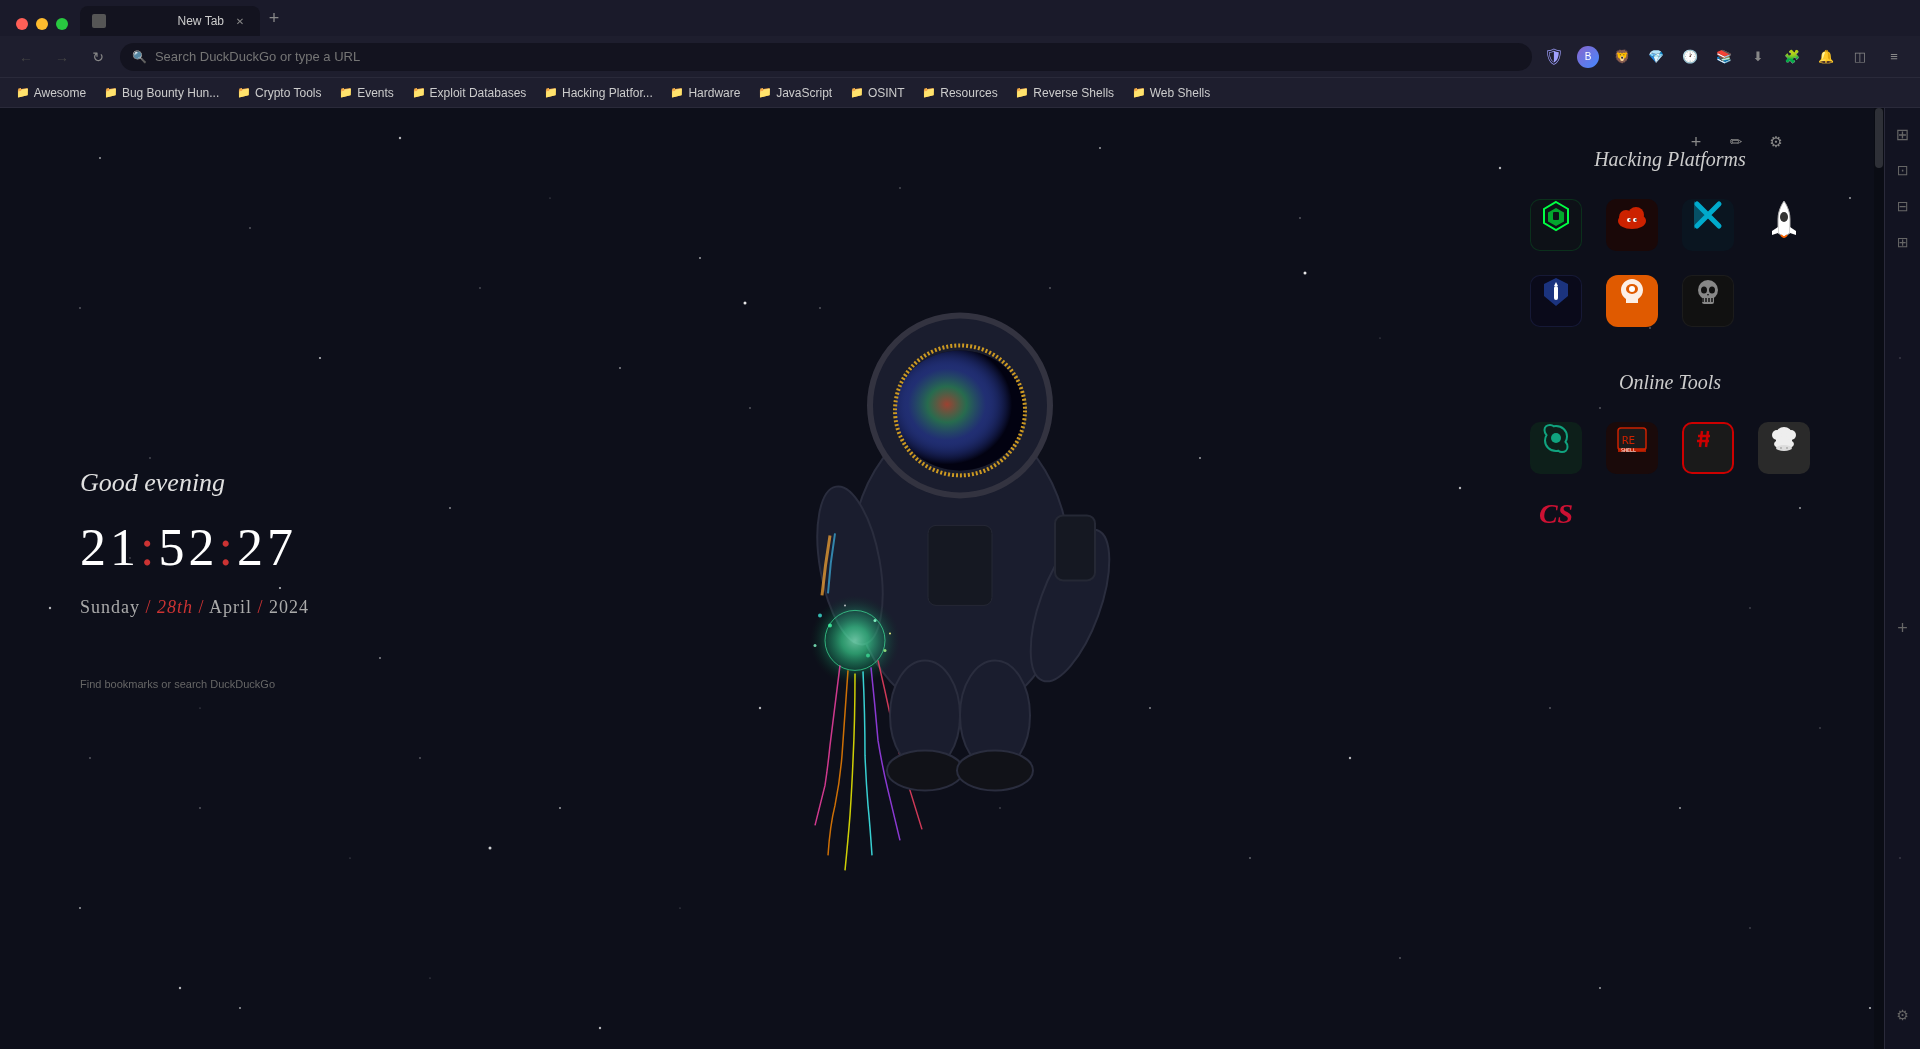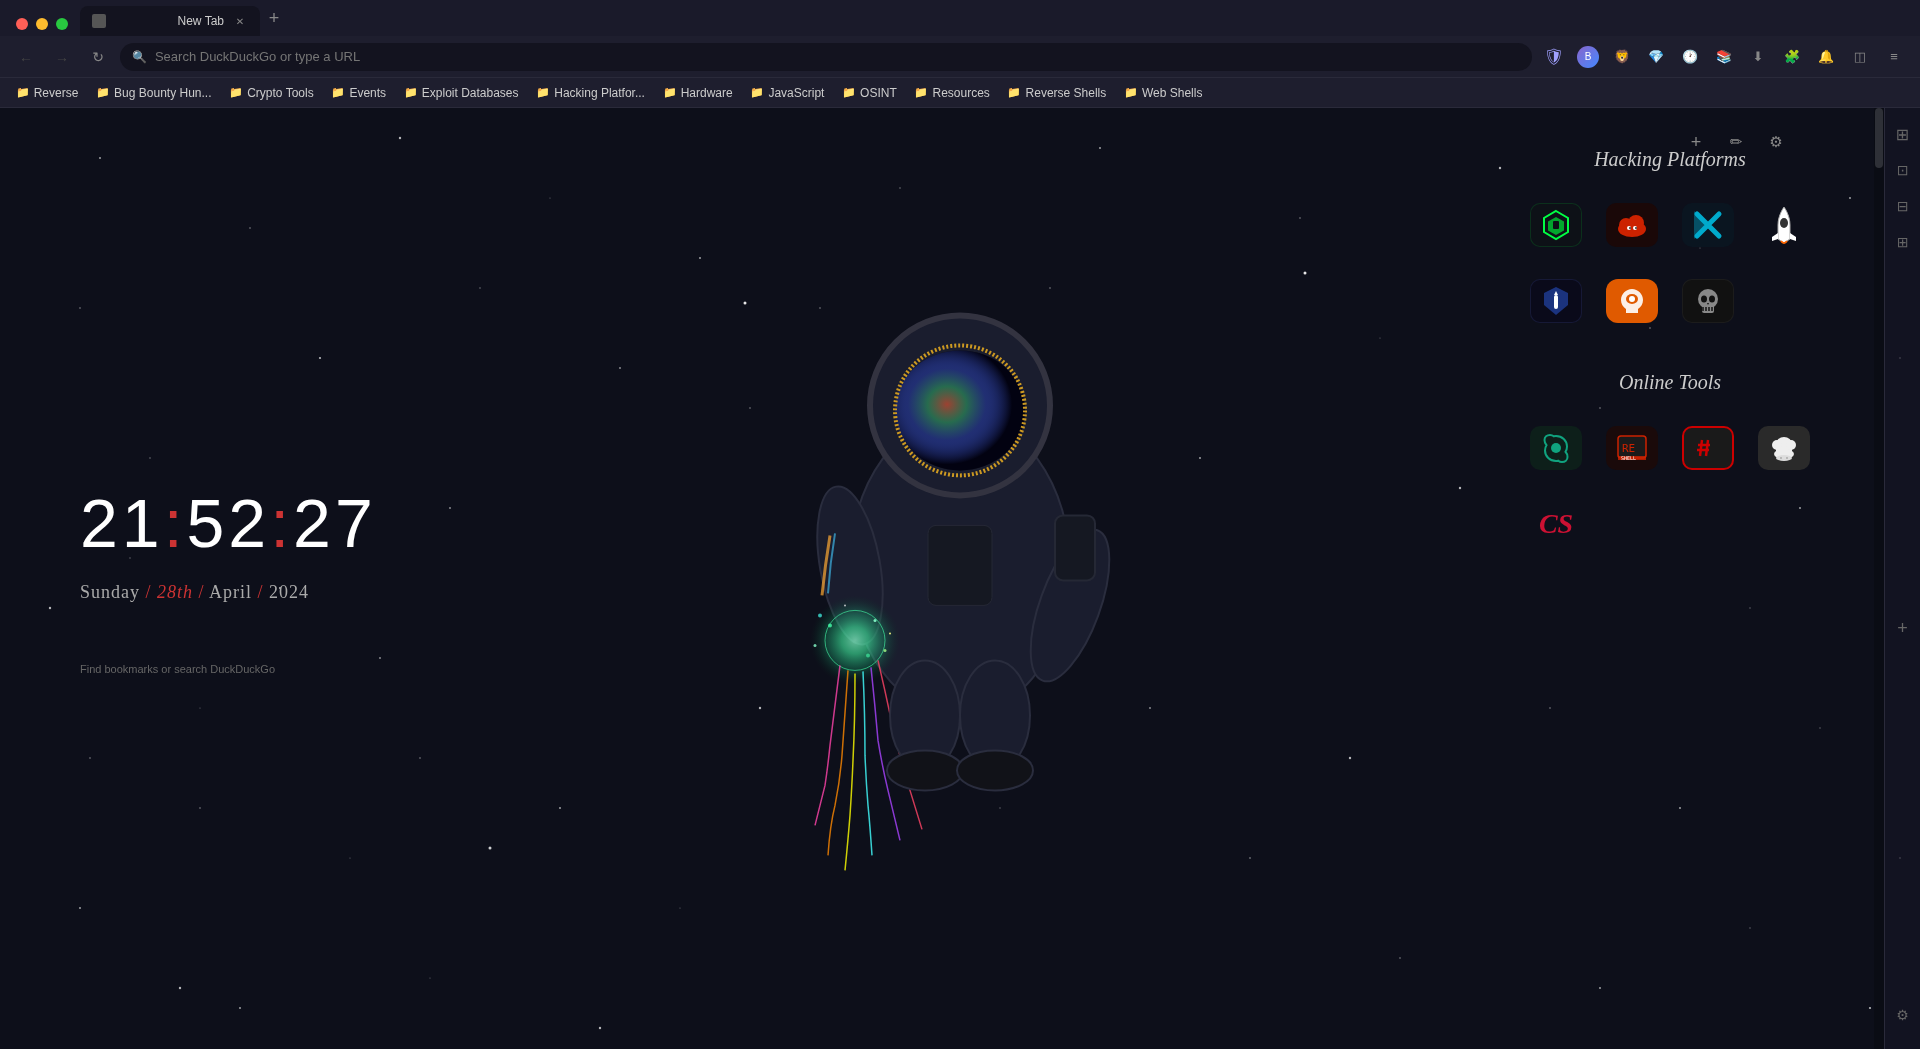--- a/index.html
+++ b/index.html
@@ -228,25 +228,25 @@
     .greeting {
       font-size: 26px;
       font-weight: 300;
       color: #e0e0e0;
       margin-bottom: 20px;
       font-family: Georgia, serif;
       font-style: italic;
     }
 
     .clock {
-      font-size: 68px;
+      font-size: 52px;
       font-weight: 100;
       color: white;
       letter-spacing: 4px;
-      font-family: Liberation Sans, sans-serif;
+      font-family: Liberation Serif, serif;
     }
 
     .clock-separator {
       color: #cc3333;
     }
 
     .date-display {
       font-size: 18px;
       font-weight: 300;
       color: #aaa;
@@ -302,24 +302,24 @@
       display: flex;
       align-items: center;
       justify-content: center;
       cursor: pointer;
       border-radius: 8px;
       transition: transform 0.2s;
     }
 
     .icon-box {
       width: 52px;
-      height: 44px;
+      height: 52px;
       border-radius: 10px;
       display: flex;
-      align-items: center;
+      align-items: flex-start;
       justify-content: center;
       font-size: 24px;
     }
 
     
     .right-sidebar {
       position: absolute;
       right: 0;
       top: 0;
       width: 36px;
@@ -411,21 +411,21 @@
       <div class="nav-right-btn" style="color:#cc3333;">🧩</div>
       <div class="nav-right-btn">🔔</div>
       <div class="nav-right-btn">◫</div>
       <div class="nav-right-btn">≡</div>
     </div>
   </div>
 
   <div class="bookmarks-bar">
     <div class="bookmark-item">
       <span class="bookmark-icon">📁</span>
-      <span>Reverse</span>
+      <span>Awesome</span>
     </div>
     <div class="bookmark-item">
       <span class="bookmark-icon">📁</span>
       <span>Bug Bounty Hun...</span>
     </div>
     <div class="bookmark-item">
       <span class="bookmark-icon">📁</span>
       <span>Crypto Tools</span>
     </div>
     <div class="bookmark-item">
@@ -605,20 +605,21 @@
 
       <ellipse cx="225" cy="545" rx="38" ry="20" fill="#111218" stroke="#2a2d3e" stroke-width="2"></ellipse>
       <ellipse cx="295" cy="545" rx="38" ry="20" fill="#111218" stroke="#2a2d3e" stroke-width="2"></ellipse>
 
       <path d="M130 310 Q125 340 122 370" stroke="#ffaa33" stroke-width="3" fill="none" opacity="0.7"></path>
       <path d="M135 308 Q130 338 128 368" stroke="#44ccff" stroke-width="2" fill="none" opacity="0.6"></path>
     </svg>
   </div>
 
   <div class="left-panel">
+    <div class="greeting">Good evening</div>
 
     <div class="clock">
       <span>21</span><span class="clock-separator">:</span><span>52</span><span class="clock-separator">:</span><span>27</span>
     </div>
 
     <div class="date-display">
       <span>Sunday</span>
       <span class="slash"> / </span><span class="highlight">28th</span><span class="slash"> / </span><span>April</span><span class="slash"> / </span><span>2024</span>
     </div>
 

